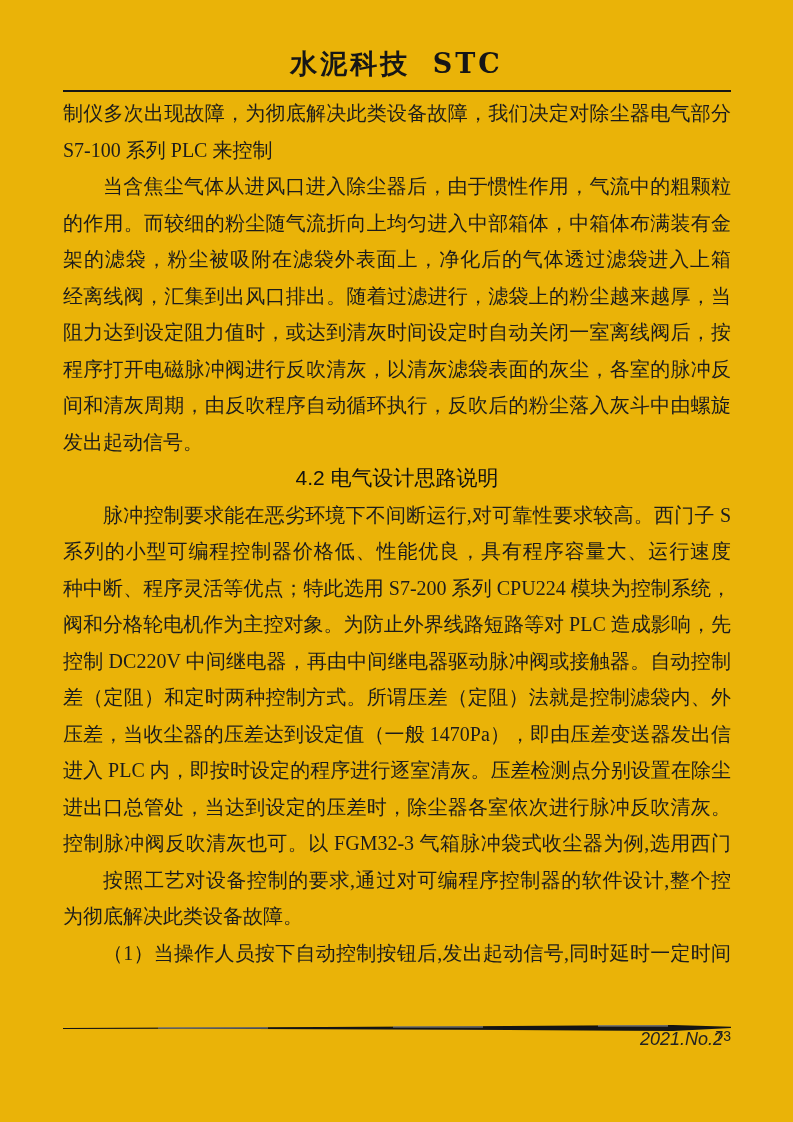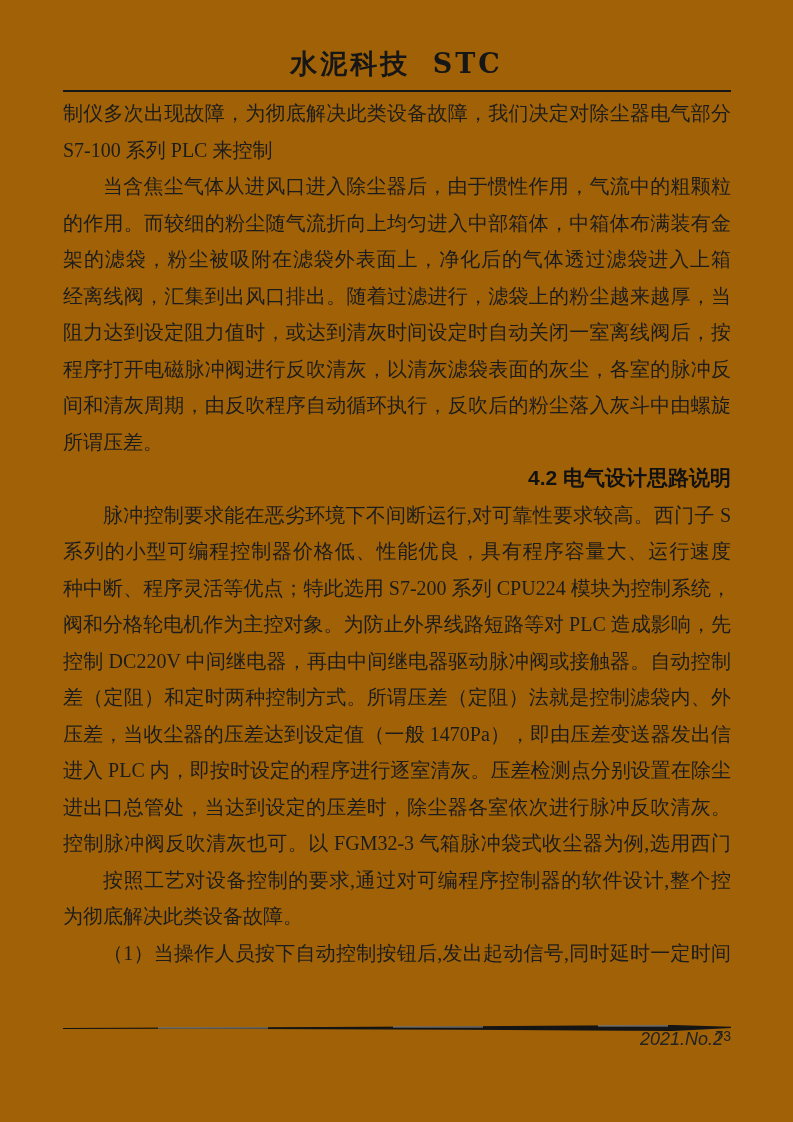--- a/index.html
+++ b/index.html
@@ -4,21 +4,21 @@
 <style>
   html, body {
     margin: 0;
     padding: 0;
     background: #ffffff;
   }
   .page {
     position: relative;
     width: 793px;
     height: 1122px;
-    background: #a16207;
+    background: #eab308;
     overflow: hidden;
     font-family: "Liberation Serif", serif;
     color: #1c1c1c;
   }
   
   .journal-title {
     position: absolute;
     top: 46px;
     left: 0;
     right: 0;
@@ -59,23 +59,23 @@
   .tline.end {
     text-align-last: left;
   }
   .tline.indent {
     text-indent: 2em;
   }
   .h42 {
     height: 36.5px;
     overflow: hidden;
     font-family: "Liberation Sans", sans-serif;
-    font-weight: bold;
+    font-weight: normal;
     font-size: 21px;
-    text-align: right;
+    text-align: center;
     color: #111111;
   }
   
   .footer-rule-wrap {
     position: absolute;
     top: 1019px;
     left: 63px;
     width: 668px;
     height: 9px;
   }
@@ -117,21 +117,21 @@
     <div class="tline">制仪多次出现故障，为彻底解决此类设备故障，我们决定对除尘器电气部分采用</div>
     <div class="tline end">S7-100 系列 PLC 来控制</div>
 
     <div class="tline indent">当含焦尘气体从进风口进入除尘器后，由于惯性作用，气流中的粗颗粒粉尘</div>
     <div class="tline">的作用。而较细的粉尘随气流折向上均匀进入中部箱体，中箱体布满装有金属骨</div>
     <div class="tline">架的滤袋，粉尘被吸附在滤袋外表面上，净化后的气体透过滤袋进入上箱体，并</div>
     <div class="tline">经离线阀，汇集到出风口排出。随着过滤进行，滤袋上的粉尘越来越厚，当设备</div>
     <div class="tline">阻力达到设定阻力值时，或达到清灰时间设定时自动关闭一室离线阀后，按设定</div>
     <div class="tline">程序打开电磁脉冲阀进行反吹清灰，以清灰滤袋表面的灰尘，各室的脉冲反吹时</div>
     <div class="tline">间和清灰周期，由反吹程序自动循环执行，反吹后的粉尘落入灰斗中由螺旋卸灰</div>
-    <div class="tline end">所谓压差。</div>
+    <div class="tline end">发出起动信号。</div>
 
     <div class="h42">4.2 电气设计思路说明</div>
 
     <div class="tline indent">脉冲控制要求能在恶劣环境下不间断运行,对可靠性要求较高。西门子 S7-200</div>
     <div class="tline">系列的小型可编程控制器价格低、性能优良，具有程序容量大、运行速度快、多</div>
     <div class="tline">种中断、程序灵活等优点；特此选用 S7-200 系列 CPU224 模块为控制系统，电磁</div>
     <div class="tline">阀和分格轮电机作为主控对象。为防止外界线路短路等对 PLC 造成影响，先由 PLC</div>
     <div class="tline">控制 DC220V 中间继电器，再由中间继电器驱动脉冲阀或接触器。自动控制包括压</div>
     <div class="tline">差（定阻）和定时两种控制方式。所谓压差（定阻）法就是控制滤袋内、外侧的</div>
     <div class="tline">压差，当收尘器的压差达到设定值（一般 1470Pa），即由压差变送器发出信号，</div>

